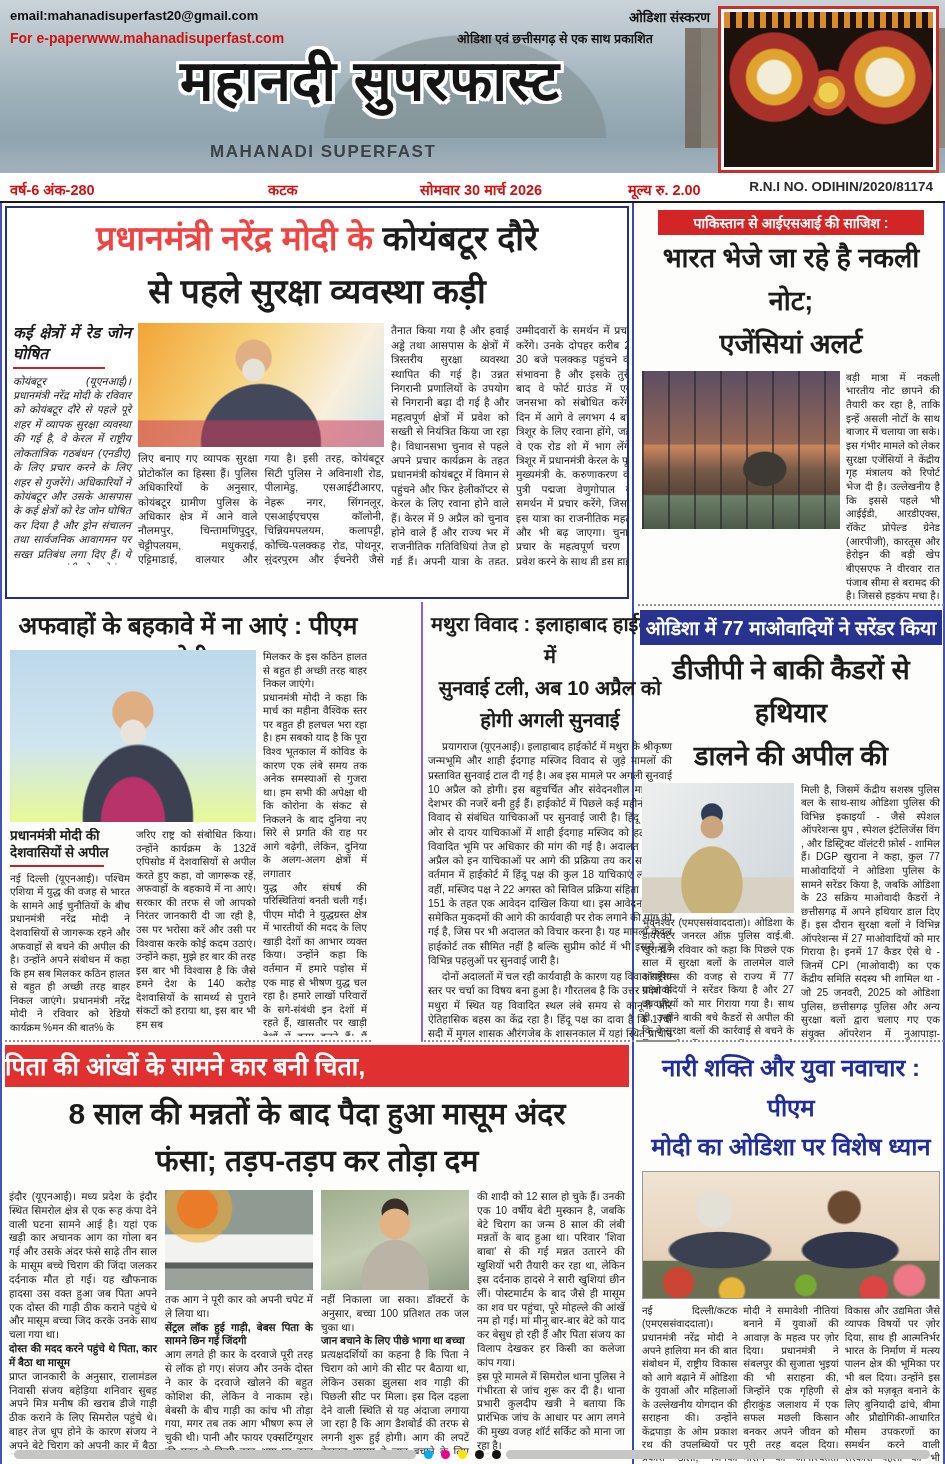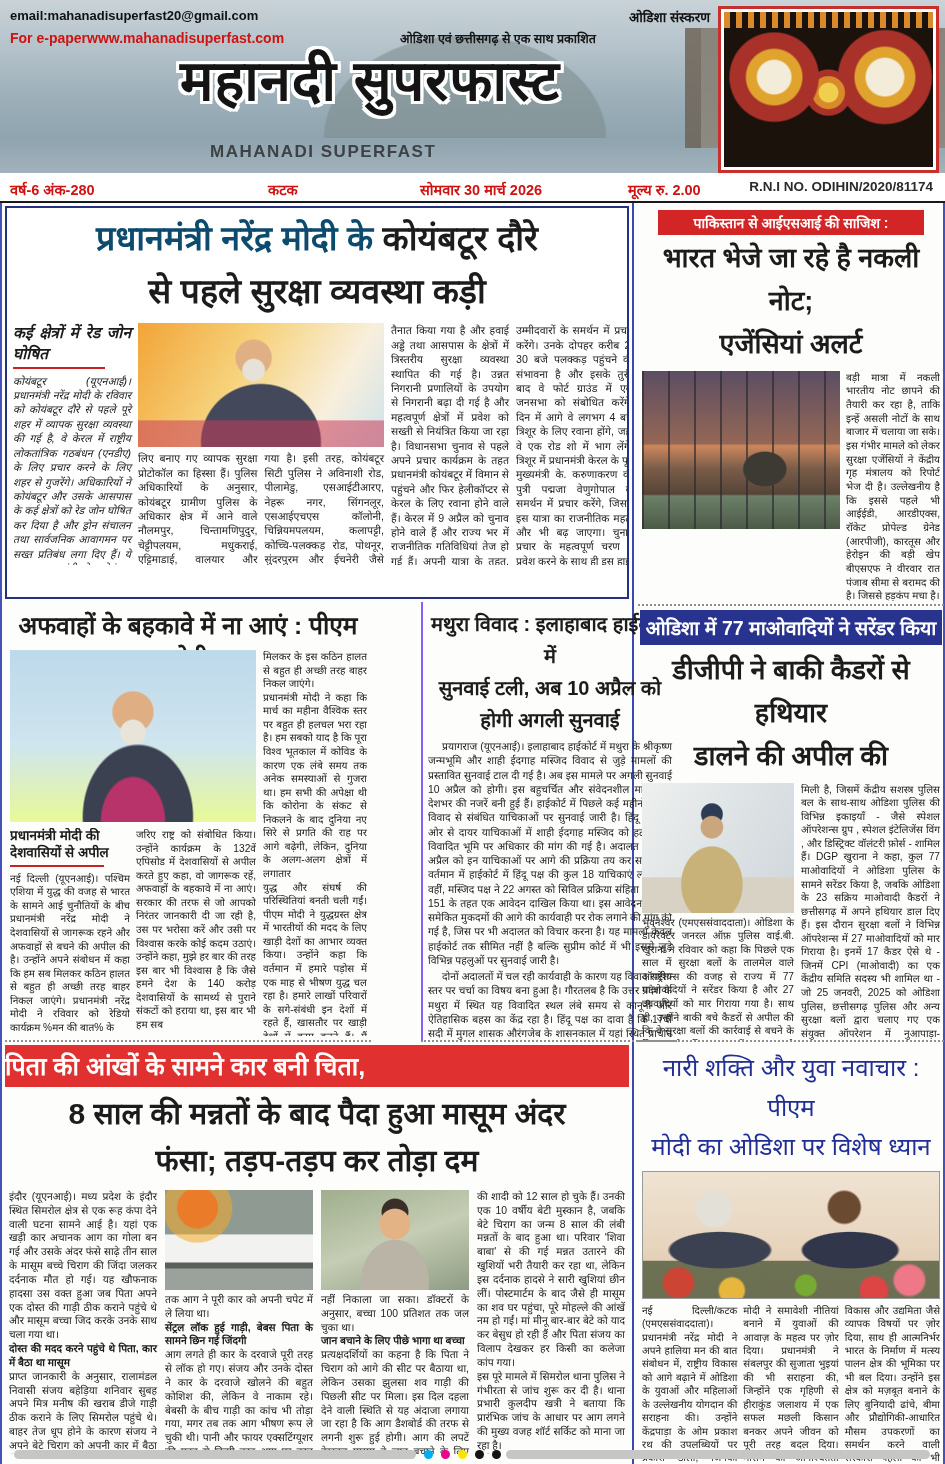--- a/index.html
+++ b/index.html
@@ -8,21 +8,21 @@
 
   
   #mast { position:absolute; left:0; top:0; width:945px; height:173px;
     background:linear-gradient(180deg,#c9d3d8 0%,#b3c1c9 30%,#9db0ba 55%,#8fa4b0 80%,#a3b2ba 100%); overflow:hidden; }
   #mast .hill { position:absolute; left:300px; top:18px; width:330px; height:120px; background:radial-gradient(ellipse at 50% 100%, #7b8a8a 0 60%, transparent 61%); opacity:.55; }
   #mast .bridge { position:absolute; right:0; top:28px; width:260px; height:120px;
     background:repeating-linear-gradient(90deg,#6b5f52 0 16px, transparent 16px 34px), linear-gradient(#7c7468,#8d8476); opacity:.8; }
   .hdr-email { position:absolute; left:10px; top:8px; font-size:13px; font-weight:bold; color:#111; }
   .hdr-epaper { position:absolute; left:10px; top:30px; font-size:14px; font-weight:bold; color:#cf1212; }
   .hdr-edition { position:absolute; left:520px; top:8px; width:190px; text-align:right; font-size:13.5px; font-weight:bold; color:#111; }
-  .hdr-pub { position:absolute; left:400px; top:30px; width:310px; text-align:left; font-size:12.5px; font-weight:bold; color:#161616; }
+  .hdr-pub { position:absolute; left:400px; top:30px; width:310px; text-align:center; font-size:12.5px; font-weight:bold; color:#161616; }
   .title-hi { position:absolute; left:60px; top:40px; width:620px; text-align:center; font-size:56px; font-weight:800; color:#141414; letter-spacing:1px;
     text-shadow:-3px -3px 0 #fff,3px -3px 0 #fff,-3px 3px 0 #fff,3px 3px 0 #fff,0 -3px 0 #fff,0 3px 0 #fff,-3px 0 0 #fff,3px 0 0 #fff; }
   .title-en { position:absolute; left:210px; top:142px; font-size:17px; font-weight:bold; letter-spacing:1.5px; color:#3c4246; }
   #deityBox { position:absolute; left:718px; top:6px; width:221px; height:167px; background:#fff; border:3px solid #c9302c; padding:3px; }
   #deityBox .art { width:100%; height:100%; background:
       radial-gradient(circle at 24% 42%, #f2ecd9 0 9%, #e0a32e 10% 15%, #a8322a 16% 24%, transparent 25%),
       radial-gradient(circle at 50% 52%, #f0cf4e 0 7%, #d98b2b 8% 12%, #a8322a 13% 17%, transparent 18%),
       radial-gradient(circle at 77% 42%, #f2ecd9 0 10%, #e0a32e 11% 16%, #a8322a 17% 25%, transparent 26%),
       repeating-linear-gradient(90deg,#d98b2b 0 6px,#1b120c 6px 12px),
       #1b120c;
@@ -39,21 +39,21 @@
   .vrule { position:absolute; left:630px; top:0; width:2px; height:1261px; background:#3a49ae; }
 
   .jtext { text-align:justify; }
   p.b { margin:0; }
   .subhead-red { font-weight:bold; }
   .redline { display:block; width:78%; height:0; border-bottom:2px solid #c92222; margin:3px 0 5px 0; }
 
   
   #lead { position:absolute; left:3px; top:3px; width:624px; height:393px; border:2px solid #25317f; overflow:hidden; background:#fff; }
   #lead .hl { text-align:center; font-weight:800; font-size:34px; line-height:1.55; padding-top:4px; }
-  #lead .hl .r { color:#0c4a6e; }
+  #lead .hl .r { color:#ef4444; }
   #lead .body { display:flex; gap:7px; padding:6px 6px 0 6px; font-size:10.6px; line-height:1.36; height:248px; overflow:hidden; }
   #lead .c1 { width:118px; flex:none;font-style:italic; }
   #lead .mid { width:246px; flex:none; }
   #lead .c { width:118px; flex:none; }
   #lead .sub { font-weight:bold; font-size:15.5px; line-height:1.3; }
   .ph-modi-lead { width:100%; height:124px; margin-bottom:4px; background:
       linear-gradient(180deg, transparent 78%, rgba(200,60,90,.55) 79%),
       radial-gradient(ellipse at 50% 96%, #43485a 0 34%, transparent 35%),
       radial-gradient(circle at 47% 38%, #e6e2d8 0 7%, transparent 8%),
       radial-gradient(circle at 47% 28%, #e0b084 0 11%, transparent 12%),
@@ -117,21 +117,21 @@
   #maoist .rcol { flex:1; }
   .ph-dgp { width:100%; height:130px; margin-bottom:3px; background:
       radial-gradient(ellipse at 46% 78%, #c9b27a 0 26%, transparent 27%),
       radial-gradient(circle at 46% 34%, #caa57d 0 9%, transparent 10%),
       radial-gradient(circle at 46% 24%, #2e3b55 0 8%, transparent 9%),
       linear-gradient(180deg, transparent 72%, #d8d2c4 73%),
       linear-gradient(120deg,#eef0ee 0%,#dfe4e6 45%,#cfd6da 100%); }
 
   
   #nari { position:absolute; left:636px; top:841px; width:306px; height:420px; overflow:hidden; }
-  #nari .hl { text-align:center; font-weight:400; font-size:24px; line-height:1.65; color:#212e95; padding:4px 0 2px 0; }
+  #nari .hl { text-align:center; font-weight:700; font-size:24px; line-height:1.65; color:#212e95; padding:4px 0 2px 0; }
   .ph-event { margin:2px 4px; height:128px; border:1px solid #999; background:
       radial-gradient(circle at 12% 88%, #c43 0 5%, transparent 6%),
       radial-gradient(circle at 30% 94%, #e7b63c 0 5%, transparent 6%),
       radial-gradient(circle at 55% 90%, #7a3 0 5%, transparent 6%),
       radial-gradient(circle at 78% 94%, #d44 0 5%, transparent 6%),
       radial-gradient(circle at 90% 86%, #e78 0 5%, transparent 6%),
       radial-gradient(circle at 24% 30%, #e3e0d8 0 7%, transparent 8%),
       radial-gradient(ellipse at 26% 62%, #3c4152 0 16%, transparent 17%),
       radial-gradient(circle at 68% 28%, #6b4a32 0 7%, transparent 8%),
       radial-gradient(ellipse at 70% 62%, #32364a 0 16%, transparent 17%),

